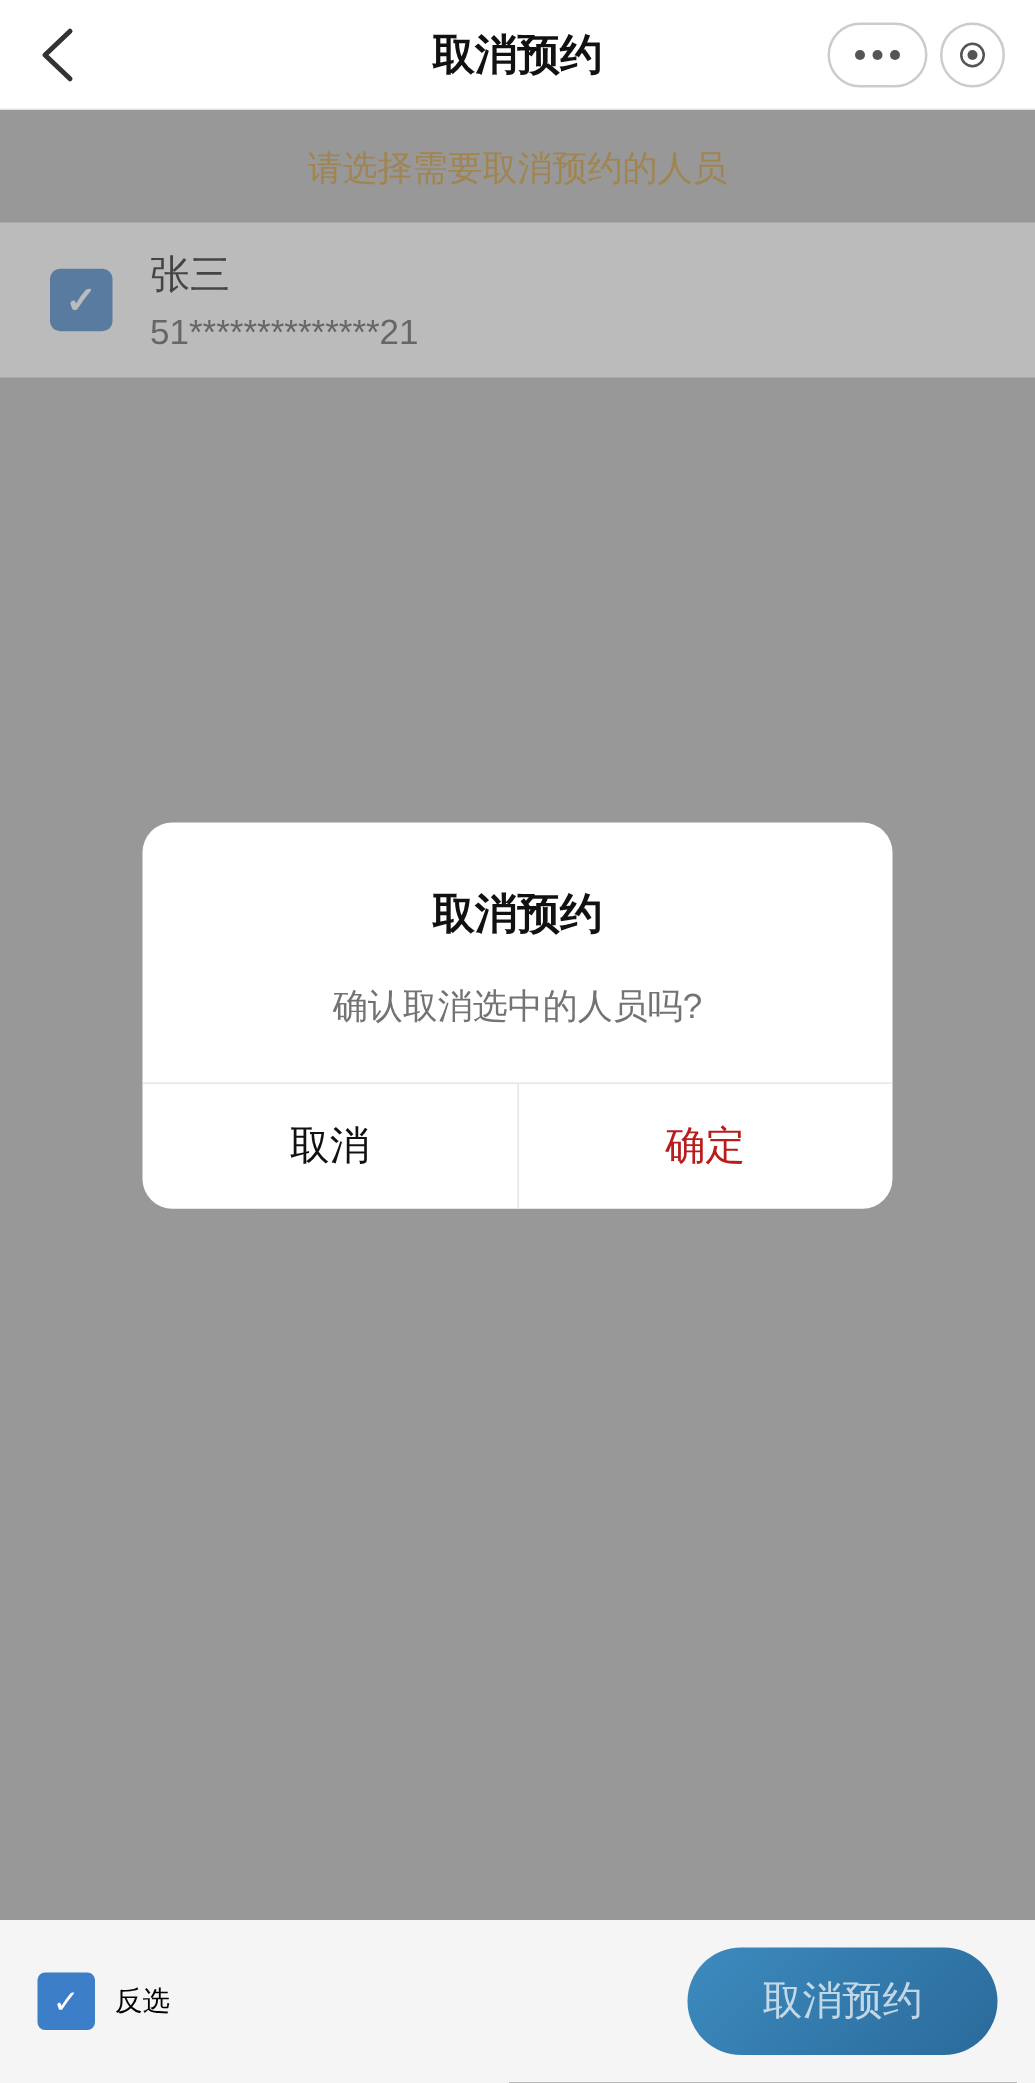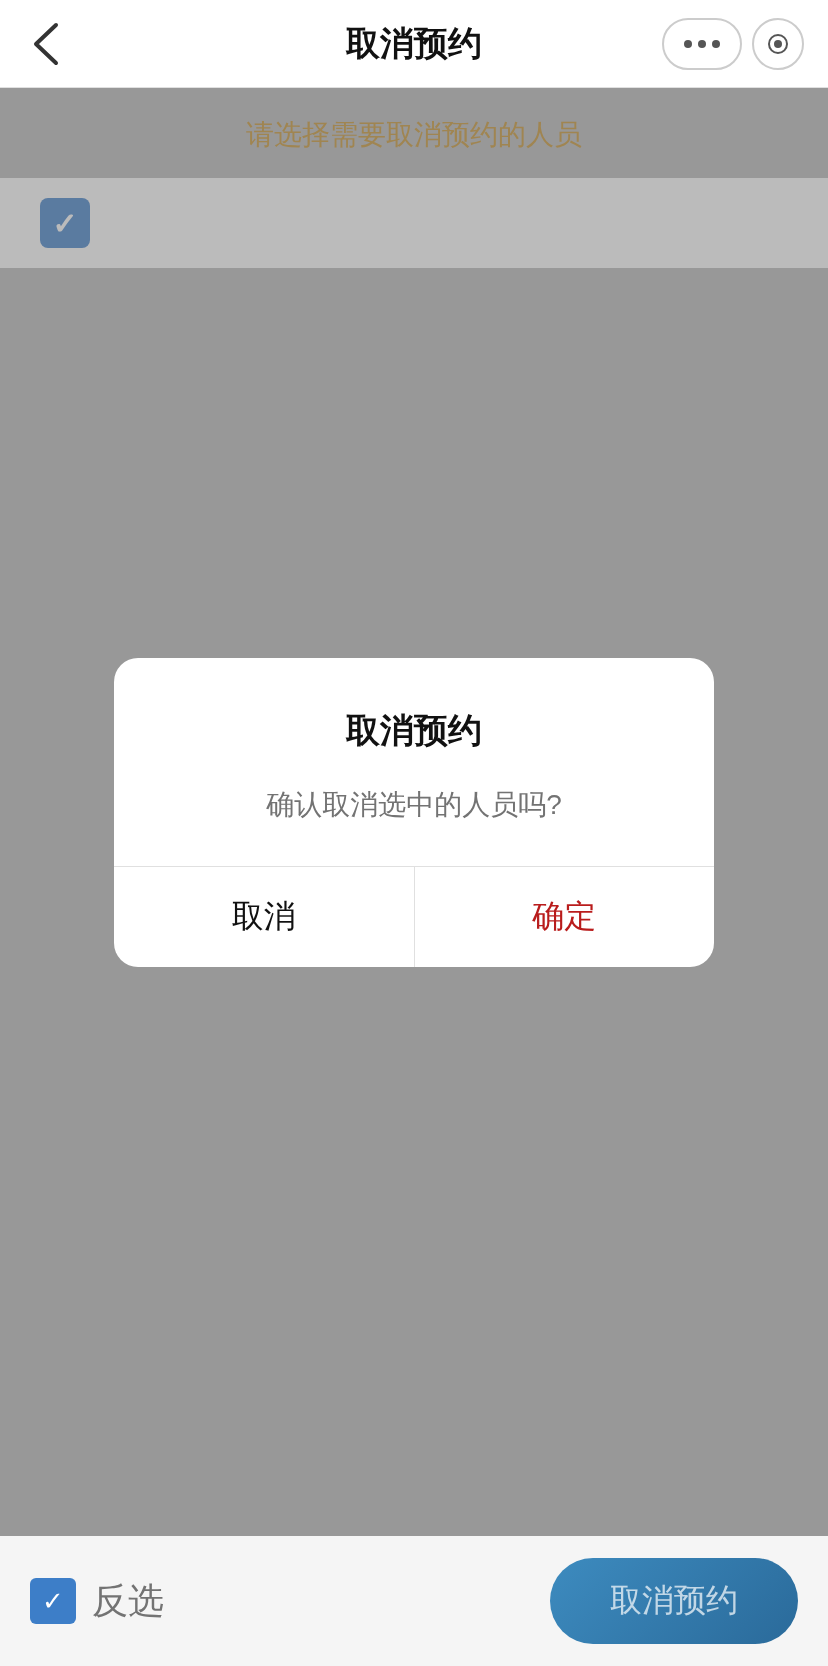--- a/index.html
+++ b/index.html
@@ -264,22 +264,22 @@
       justify-content: center;
       flex-shrink: 0;
     }
 
     .inverse-check {
       color: white;
       font-size: 26px;
     }
 
     .inverse-label {
-      font-size: 36px;
-      color: #737373;
+      font-size: 22px;
+      color: #000000;
     }
 
     .cancel-btn {
       margin-left: auto;
       height: 86px;
       padding: 0 60px;
       background: linear-gradient(135deg, #3d8bbf, #2a6a9a);
       border-radius: 43px;
       display: flex;
       align-items: center;
@@ -317,20 +317,24 @@
   </div>
 </div>
 
 <div class="main-content">
 
   <div class="instruction-text">请选择需要取消预约的人员</div>
 
   <div class="person-item">
     <div class="checkbox">
       <span class="checkbox-check">✓</span>
+    </div>
+    <div class="person-info">
+      <span class="person-name">张三</span>
+      <span class="person-id">51**************21</span>
     </div>
   </div>
 
   <div class="modal-overlay">
     <div class="dialog">
       <div class="dialog-content">
         <div class="dialog-title">取消预约</div>
         <div class="dialog-message">确认取消选中的人员吗?</div>
       </div>
       <div class="dialog-divider"></div>

